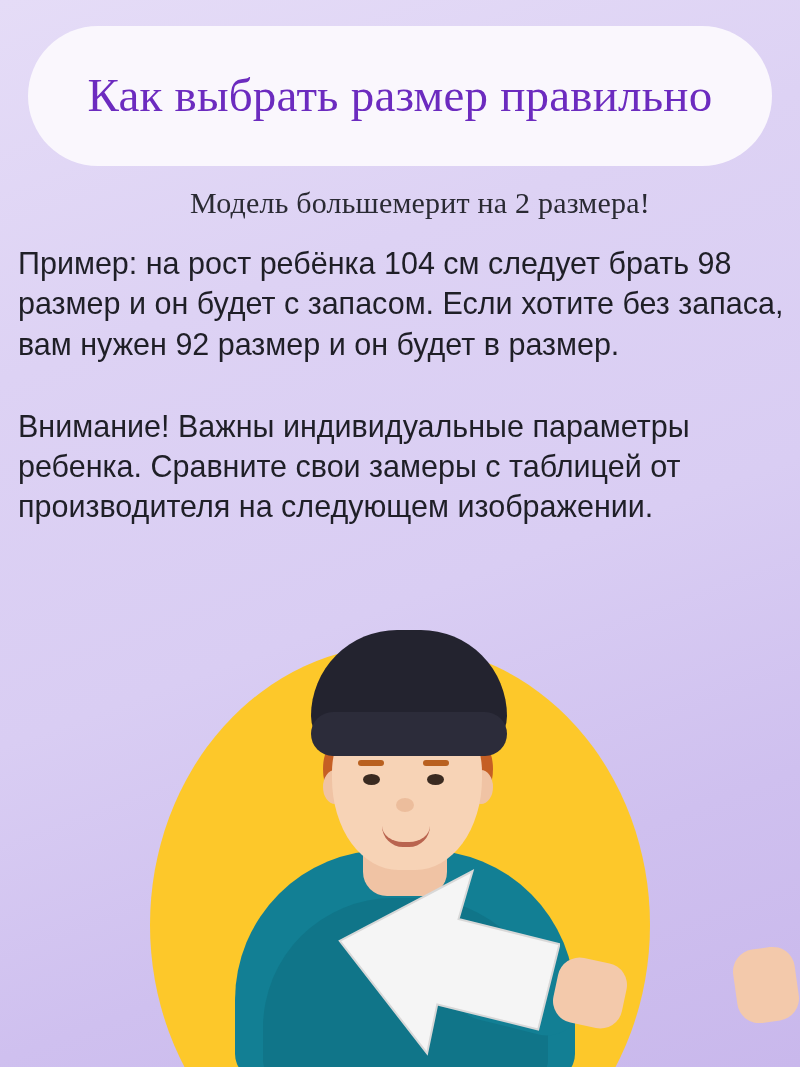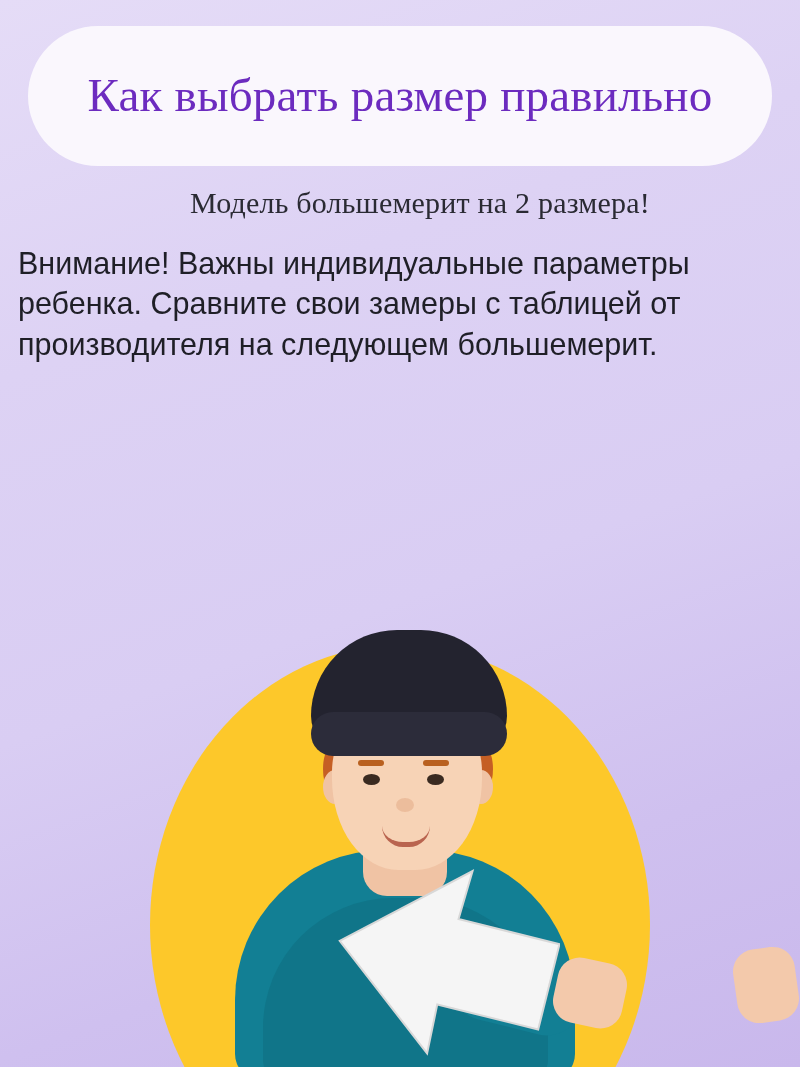--- a/index.html
+++ b/index.html
@@ -272,21 +272,22 @@
 
 <div class="poster">
 
   <div class="title-pill">
     <div class="title-text">Как выбрать размер правильно</div>
   </div>
 
   <div class="subtitle">Модель большемерит на 2 размера!</div>
 
   <div class="body-block">
-    <p class="para">Внимание! Важны индивидуальные параметры ребенка. Сравните свои замеры с таблицей от производителя на следующем большемерит.</p>
+    <p class="para">Пример: на рост ребёнка 104 см следует брать 98 размер и он будет с запасом. Если хотите без запаса, вам нужен 92 размер и он будет в размер.</p>
+    <p class="para">Внимание! Важны индивидуальные параметры ребенка. Сравните свои замеры с таблицей от производителя на следующем изображении.</p>
   </div>
 
   <div class="photo-area">
     <div class="yellow-oval"></div>
 
     <div class="boy">
       <div class="sweater"></div>
       <div class="sweater-shadow"></div>
       <div class="neck"></div>
       <div class="hair"></div>

